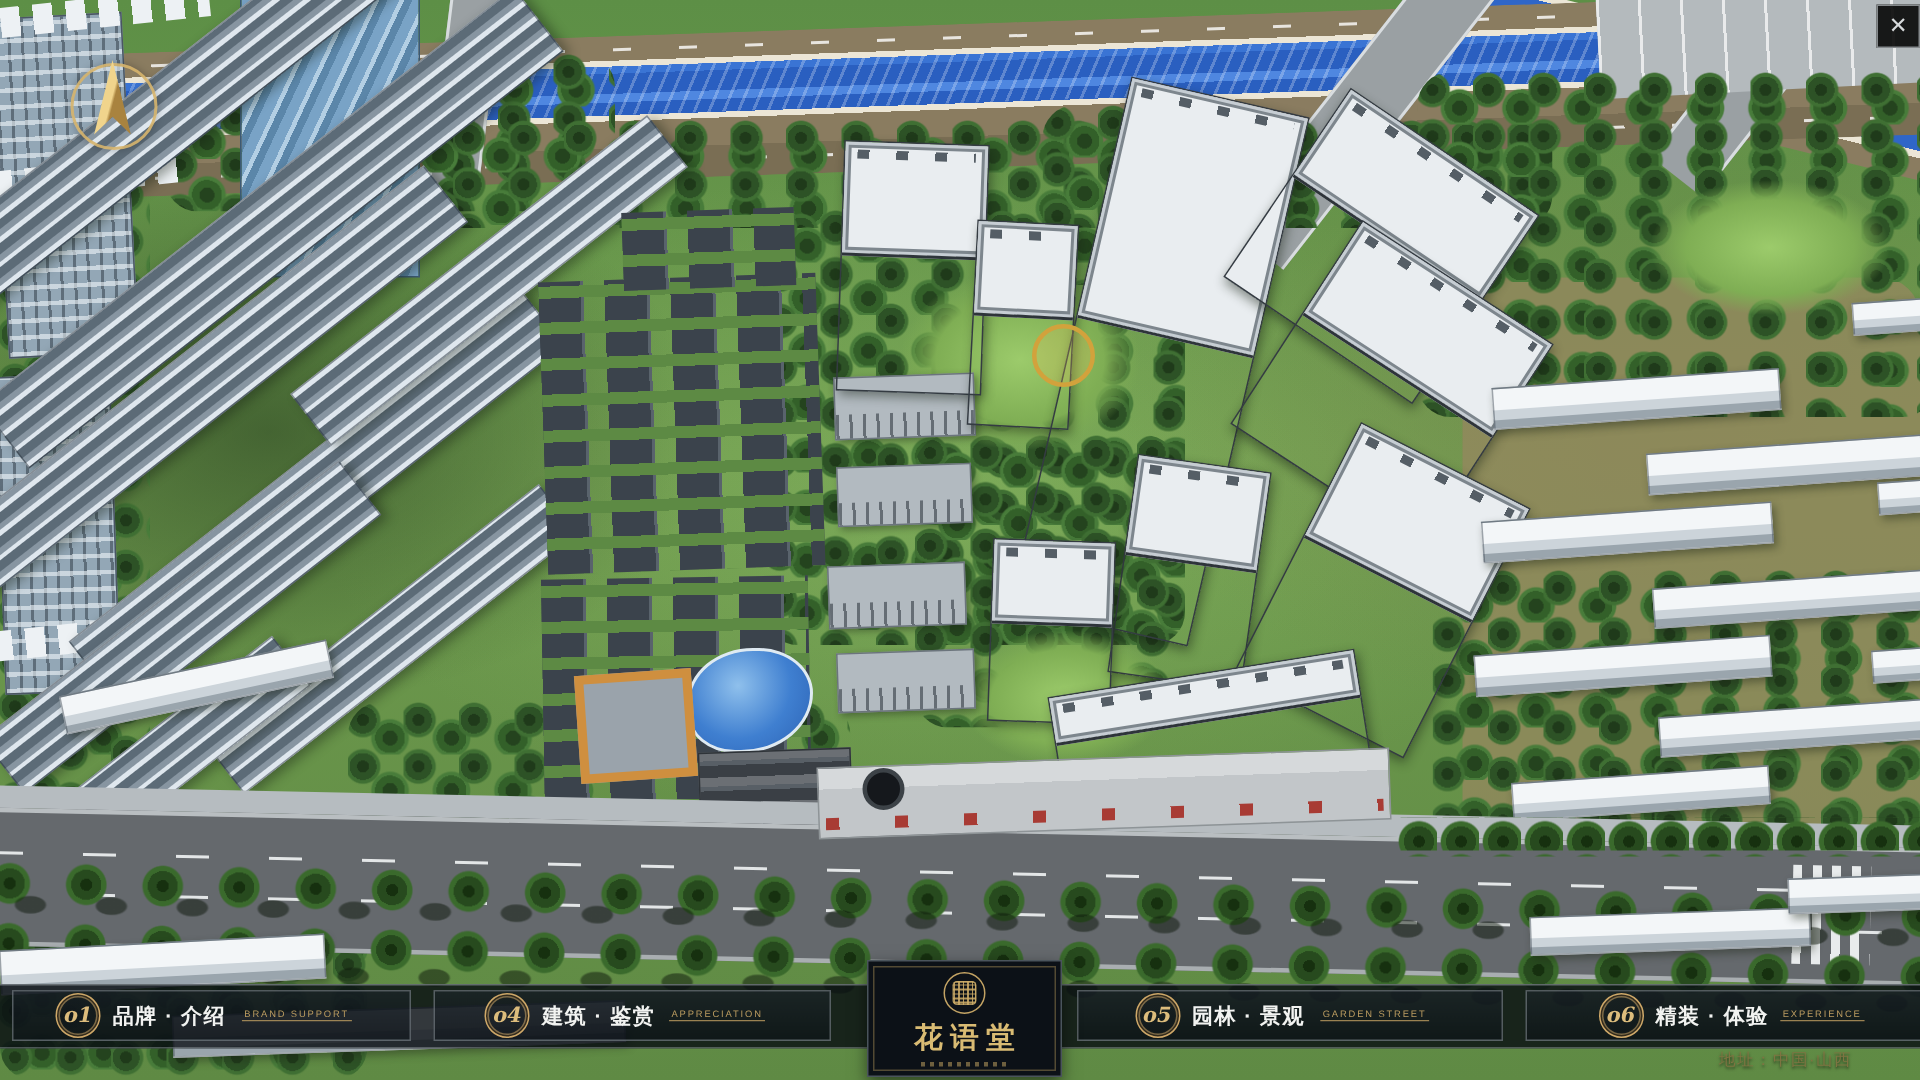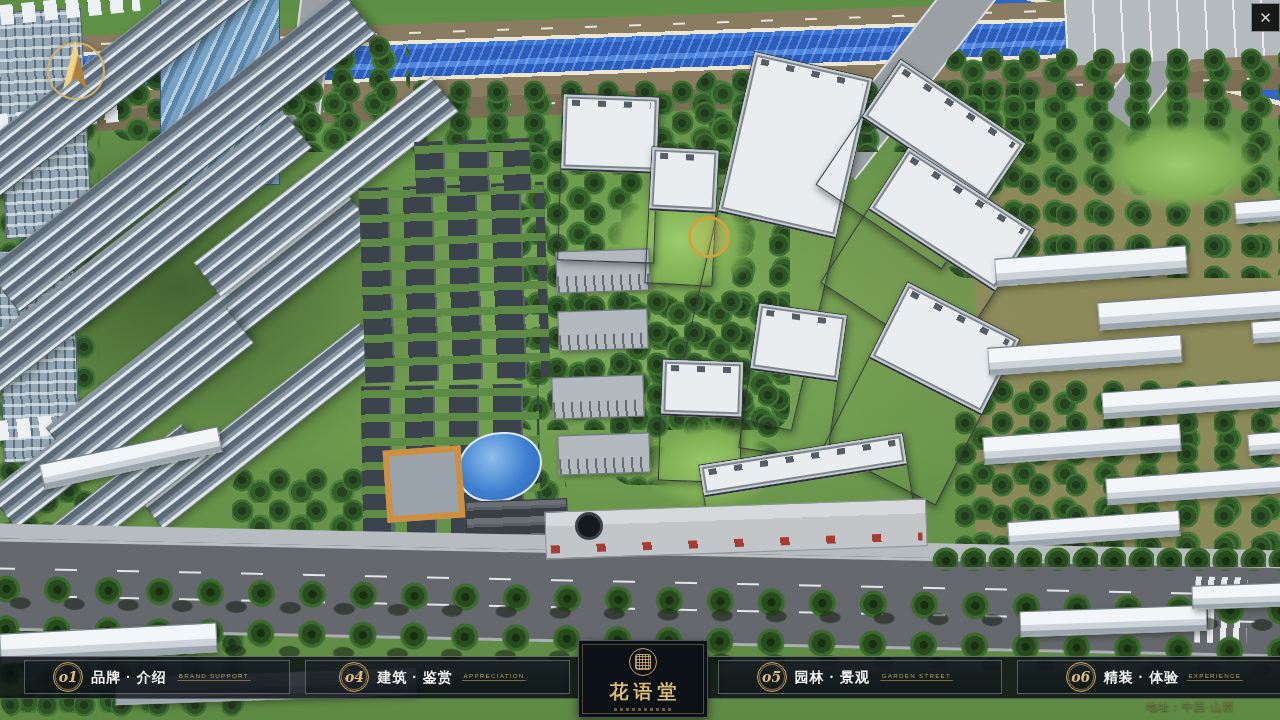--- a/index.html
+++ b/index.html
@@ -82,21 +82,21 @@
     border-radius:50%;box-shadow:0 0 6px rgba(0,0,0,.25);}
   .compass-needle{position:absolute;left:13px;top:14px;width:36px;height:54px;
     background:linear-gradient(105deg,#f0d48c 0 48%,#a9833f 52% 100%);
     clip-path:polygon(50% 0,84% 92%,50% 70%,16% 92%);}
   .close-btn{left:1251px;top:3px;width:27px;height:27px;background:rgba(10,10,10,.92);
     border:1px solid #85898c;display:flex;align-items:center;justify-content:center;z-index:30;cursor:pointer;}
   .close-btn span{color:#d6d9db;font-size:15px;line-height:1;}
   .navbar{left:0;top:656px;width:1280px;height:41px;background:rgba(8,13,18,.82);
     border-top:1px solid rgba(150,158,164,.6);border-bottom:1px solid rgba(150,158,164,.45);z-index:25;}
   .nav-group{position:absolute;top:3px;height:34px;display:flex;gap:15px;}
-  .nav-group.left{left:24px;width:546px;justify-content:flex-end;}
+  .nav-group.left{left:8px;width:546px;justify-content:flex-end;}
   .nav-group.right{left:718px;width:582px;}
   .nav-item{flex:1;display:flex;align-items:center;justify-content:center;gap:8px;
     border:1px solid rgba(150,158,164,.5);cursor:pointer;
     background:linear-gradient(180deg,rgba(28,36,44,.55),rgba(10,16,22,.6));}
   .badge{width:28px;height:28px;border-radius:50%;border:1px solid #cfa868;flex:0 0 auto;
     display:flex;align-items:center;justify-content:center;
     box-shadow:inset 0 0 0 1px rgba(0,0,0,.6),inset 0 0 0 2px rgba(207,168,104,.55);
     background:radial-gradient(circle,rgba(20,24,28,.2) 55%,rgba(207,168,104,.12));}
   .badge .num{font-family:"DejaVu Serif",serif;font-style:italic;font-weight:bold;font-size:14px;color:#dcbc7c;}
   .labels{display:flex;flex-direction:row;align-items:center;line-height:1.15;}

